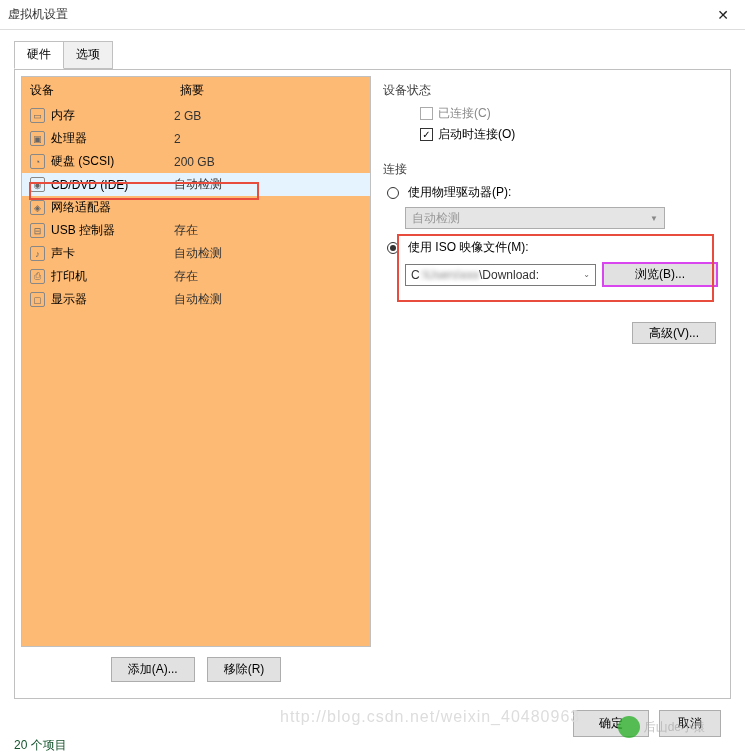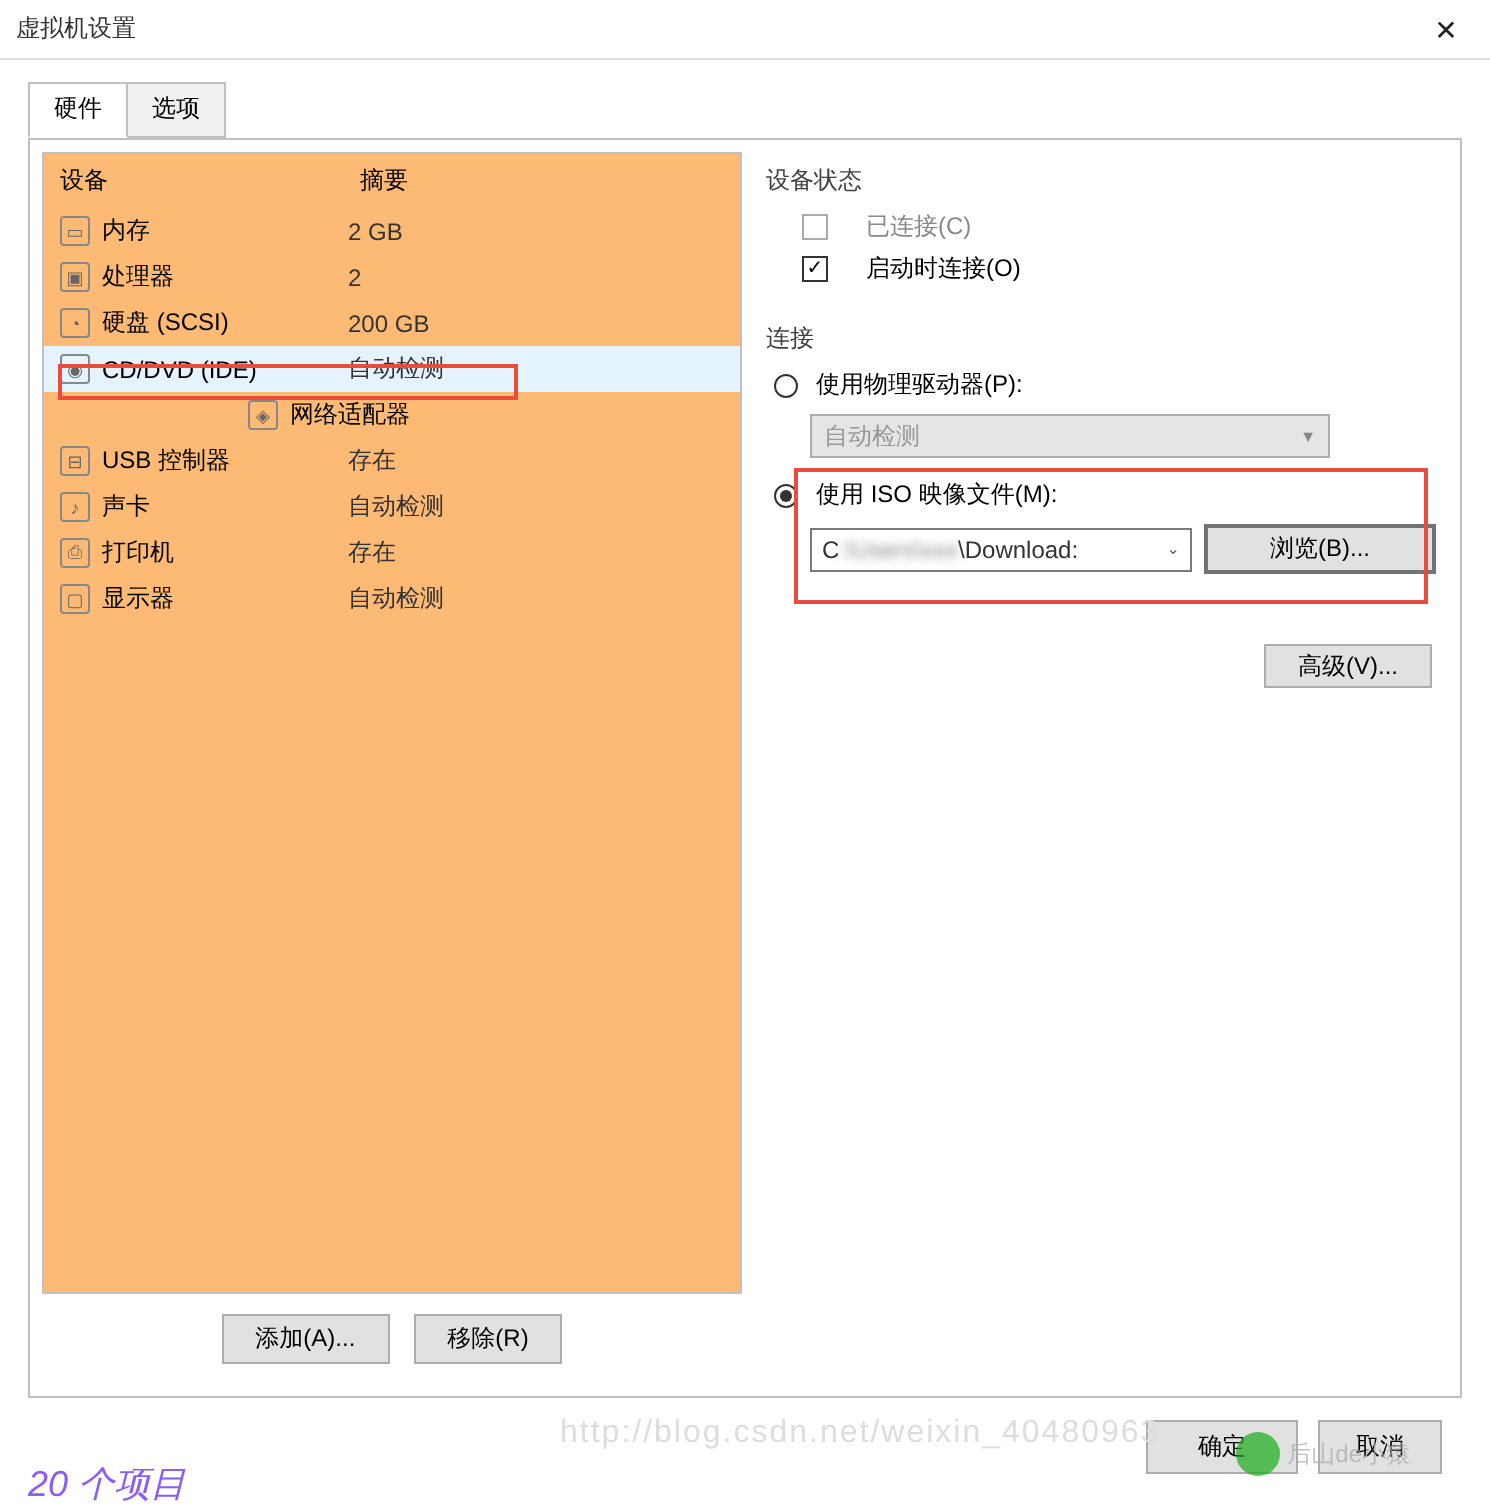--- a/index.html
+++ b/index.html
@@ -18,38 +18,38 @@
 
 .tab-content { border: 1px solid #c0c0c0; border-top: 1px solid #c0c0c0; height: 630px; display: flex; position: relative; }
 
 .left-panel { width: 356px; border-right: none; padding: 6px 0 6px 6px; display: flex; flex-direction: column; }
 .right-panel { flex: 1; padding: 8px 12px; }
 
 .device-list { flex: 1; background: #fdba74; border: 1px solid #c0c0c0; overflow: hidden; }
 .dl-header { display: flex; padding: 5px 8px; font-weight: normal; color: #000; }
 .dl-header .col1 { width: 150px; }
 .dl-header .col2 { flex: 1; }
-.dl-row { display: flex; align-items: center; padding: 3px 8px; cursor: pointer; position: relative; justify-content: center; }
+.dl-row { display: flex; align-items: center; padding: 3px 8px; cursor: pointer; position: relative; }
 .dl-row.selected { background: #e5f3ff; }
 .dl-row .icon { width: 15px; height: 15px; margin-right: 6px; border: 1px solid #888; border-radius: 2px; display: inline-flex; align-items: center; justify-content: center; font-size: 9px; color: #666; }
 .dl-row .col1 { width: 144px; display: flex; align-items: center; }
 .dl-row .col2 { flex: 1; color: #333; }
 
 .red-box { position: absolute; border: 2px solid #e74c3c; pointer-events: none; }
 .red-box-1 { left: 29px; top: 152px; width: 230px; height: 18px; }
 .red-box-2 { left: 397px; top: 204px; width: 317px; height: 68px; }
 
 .btn-row { display: flex; justify-content: center; gap: 12px; padding: 10px 0; }
 .btn { padding: 3px 16px; border: 1px solid #adadad; background: #e1e1e1; cursor: pointer; min-width: 70px; text-align: center; }
-.btn.focus { border: 2px solid #737373; padding: 2px 31px; }
+.btn.focus { border: 2px solid #d946ef; padding: 2px 31px; }
 
 .group-title { color: #404040; margin-bottom: 6px; margin-top: 4px; }
 .group-body { padding-left: 18px; padding-bottom: 10px; }
 
-.chk { display: flex; align-items: center; gap: 19px; margin-bottom: 4px; cursor: pointer; }
+.chk { display: flex; align-items: center; gap: 5px; margin-bottom: 4px; cursor: pointer; margin-left: 19px; }
 .chk .box { width: 13px; height: 13px; border: 1px solid #333; display: inline-flex; align-items: center; justify-content: center; font-size: 10px; line-height: 1; }
 .chk.disabled { color: #888; }
 .chk.disabled .box { border-color: #aaa; }
 
 .radio { display: flex; align-items: center; gap: 9px; margin-bottom: 6px; cursor: pointer; }
 .radio .dot { width: 12px; height: 12px; border: 1px solid #333; border-radius: 50%; display: inline-flex; align-items: center; justify-content: center; }
 .radio .dot.checked::after { content: ""; width: 6px; height: 6px; background: #333; border-radius: 50%; }
 
 .combo { width: 260px; height: 22px; border: 1px solid #adadad; background: #e8e8e8; color: #888; padding: 2px 6px; display: flex; align-items: center; justify-content: space-between; margin-left: 18px; margin-bottom: 10px; }
 .combo.disabled { background: #e5e5e5; color: #999; }
@@ -62,21 +62,21 @@
 
 .adv-row { text-align: right; margin-top: 28px; padding-right: 2px; }
 
 .footer { padding: 12px 24px; display: flex; justify-content: flex-end; gap: 10px; border-top: none; }
 .footer .btn { min-width: 76px; padding: 4px 18px; }
 
 .watermark { position: absolute; right: 40px; bottom: 18px; color: #aaa; font-size: 13px; opacity: 0.7; display: flex; align-items: center; gap: 4px; }
 .watermark .logo { width: 22px; height: 22px; border-radius: 50%; background: #1aad19; display:inline-block; }
 .bg-text { position: absolute; bottom: 30px; left: 280px; color: #ddd; font-size: 16px; letter-spacing: 1px; }
 
-.items-count { position: absolute; bottom: 2px; left: 14px; color: #8b5cf6; font-size: 18px; font-style: italic; }
+.items-count { position: absolute; bottom: 2px; left: 14px; color: #14532d; font-size: 12px; }
 
 .ic-mem::before{content:"▭";} .ic-cpu::before{content:"▣";} .ic-hdd::before{content:"◔";} .ic-cd::before{content:"◉";} .ic-net::before{content:"◈";} .ic-usb::before{content:"⊟";} .ic-snd::before{content:"♪";} .ic-prn::before{content:"⎙";} .ic-dsp::before{content:"▢";}
 </style>
 </head>
 <body>
 
 <div class="title-bar">
   <span class="title">虚拟机设置</span>
   <span class="close">✕</span>
 </div>

